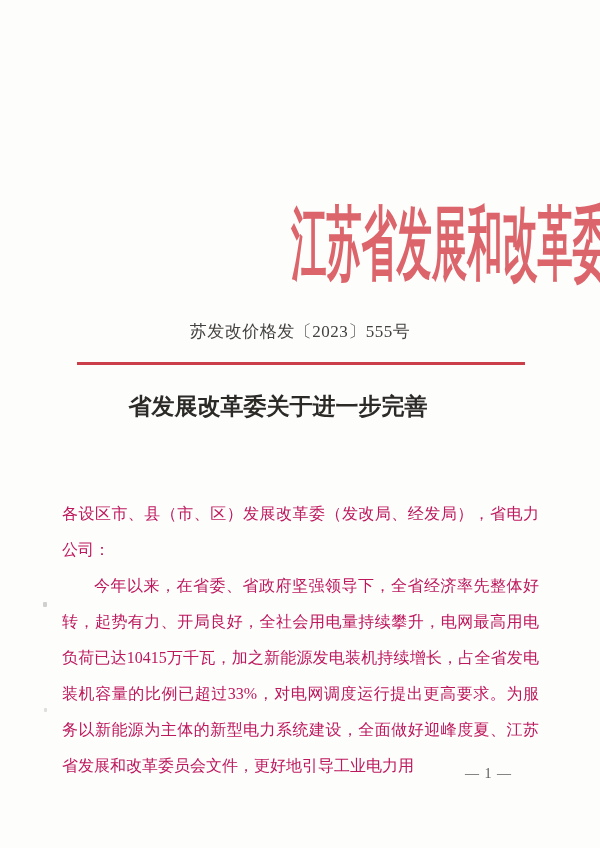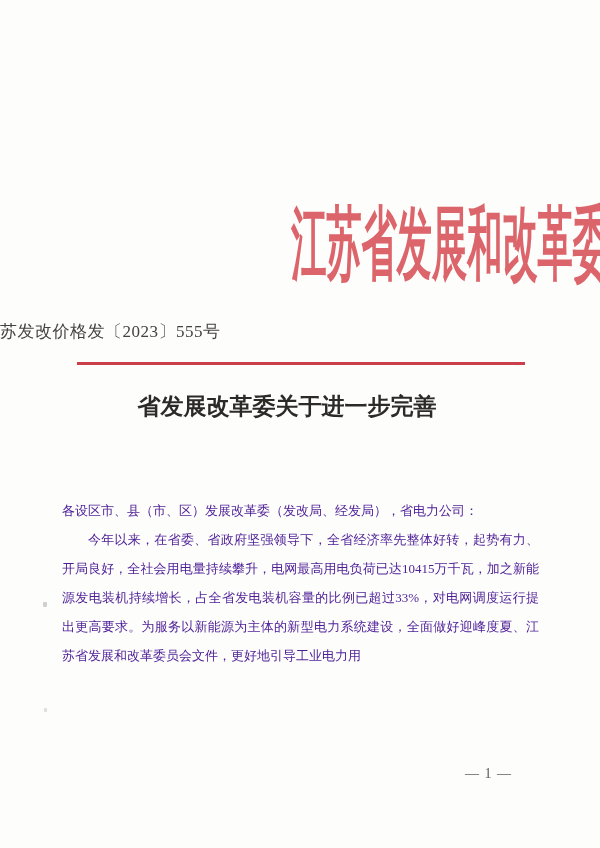--- a/index.html
+++ b/index.html
@@ -36,59 +36,59 @@
     transform: scaleX(0.44);
     transform-origin: center;
   }
 
   
   .doc-number {
     position: absolute;
     top: 320px;
     left: 0;
     width: 600px;
-    text-align: left;
+    text-align: center;
     font-size: 17px;
     letter-spacing: 0.5px;
     color: #44423f;
   }
 
   
   .red-rule {
     position: absolute;
     top: 362px;
     left: 77px;
     width: 448px;
     height: 3px;
     background: #cb3f4b;
   }
 
   
   .doc-title {
     position: absolute;
     top: 389px;
-    left: 9px;
+    left: 0;
     width: 556px;
     margin: 0;
     text-align: center;
     font-size: 23px;
     line-height: 36px;
     font-weight: bold;
     color: #2c2a27;
   }
 
   
   .body-block {
     position: absolute;
     top: 496px;
     left: 62px;
     width: 477px;
-    font-size: 13px;
-    line-height: 29px;
-    color: #4c1d95;
+    font-size: 16px;
+    line-height: 36px;
+    color: #be185d;
     text-align: justify;
     text-justify: inter-character;
   }
   .salutation { margin: 0; }
   .paragraph  { margin: 0; text-indent: 2em; }
 
   
   .page-number {
     position: absolute;
     top: 766px;

